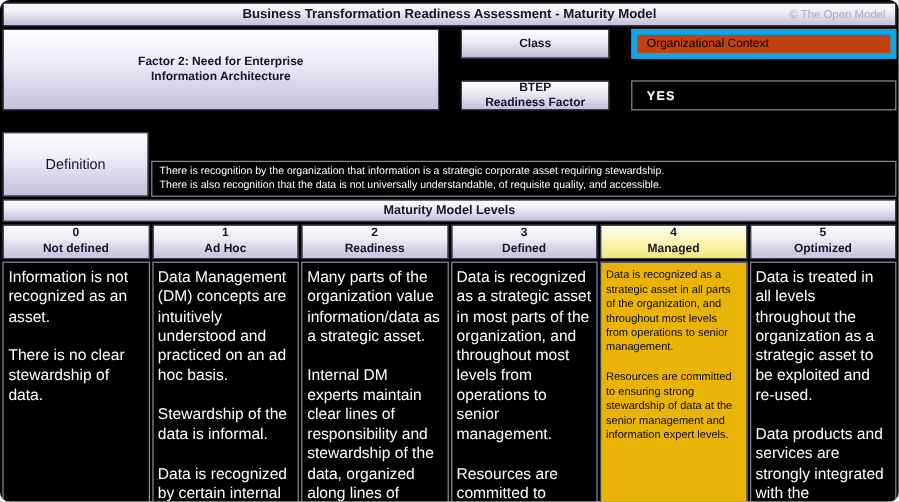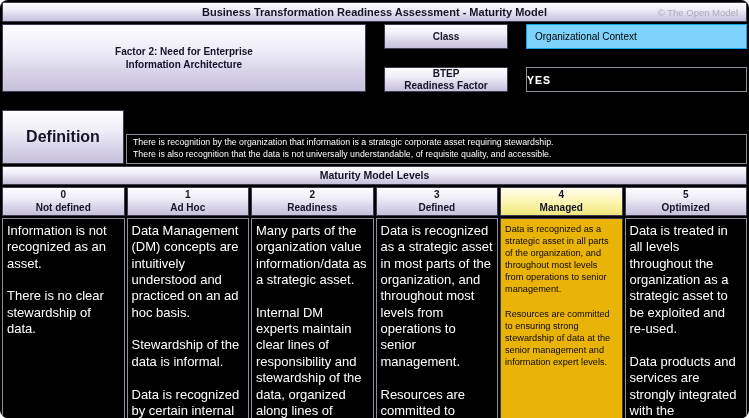--- a/index.html
+++ b/index.html
@@ -21,22 +21,22 @@
     background: linear-gradient(180deg, #fdfdff 0%, #eeecf6 40%, #d5d0e6 75%, #c6c0dc 100%);
     border: 1px solid #3c3c4e;
     color: #14142a;
   }
   .blackcell {
     background: #000;
     border: 1px solid #8d8d99;
     color: #fff;
   }
   .whitecell {
-    background: #7dd3fc;
-    border: 1px solid #0ea5e9;
+    background: #c2410c;
+    border: 5px solid #0ea5e9;
     color: #000;
     text-align: right;
   }
   .yellowhead {
     background: linear-gradient(180deg, #fffdef 0%, #fbf5ae 55%, #efe57d 100%);
     border: 1px solid #3c3c4e;
     color: #14142a;
   }
   .yellowcell {
     background: #eab308;
@@ -77,35 +77,35 @@
     display: flex; align-items: center; justify-content: center;
     text-align: center; font-weight: bold; font-size: 10px;
     white-space: pre-line; line-height: 1.15;
   }
   .class-value {
     display: flex; align-items: center;
     padding-left: 8px; font-size: 10px;
   }
   .btep-value {
     display: flex; align-items: center;
-    padding-left: 0; font-size: 10.5px; font-weight: bold;
+    padding-left: 12px; font-size: 10.5px; font-weight: bold;
     letter-spacing: 1px;
     text-shadow: 0 0 1px #555;
     text-align: center;
   }
 
   .defrow {
     flex: 0 0 32px;
     display: grid;
     grid-template-columns: 122px 1fr;
     gap: 2px;
   }
   .def-label {
     display: flex; align-items: center; justify-content: center;
-    font-weight: bold; font-size: 16px; margin-top: 16px;
+    font-weight: normal; font-size: 12px; margin-top: 16px;
   }
   .def-text {
     display: flex; align-items: center;
     padding: 2px 6px;
     font-size: 8.8px; line-height: 1.35;
     white-space: pre-line;
     margin-top: 40px;
   }
 
   .mmlrow {

